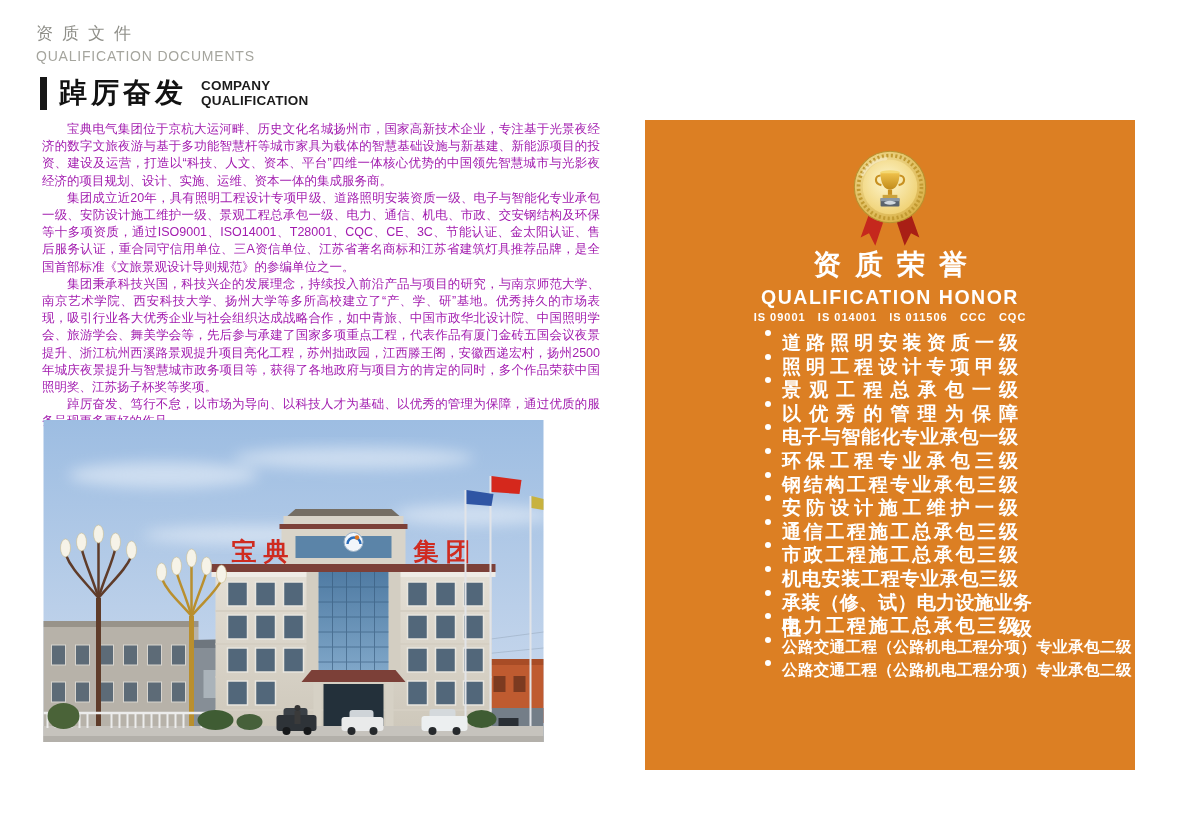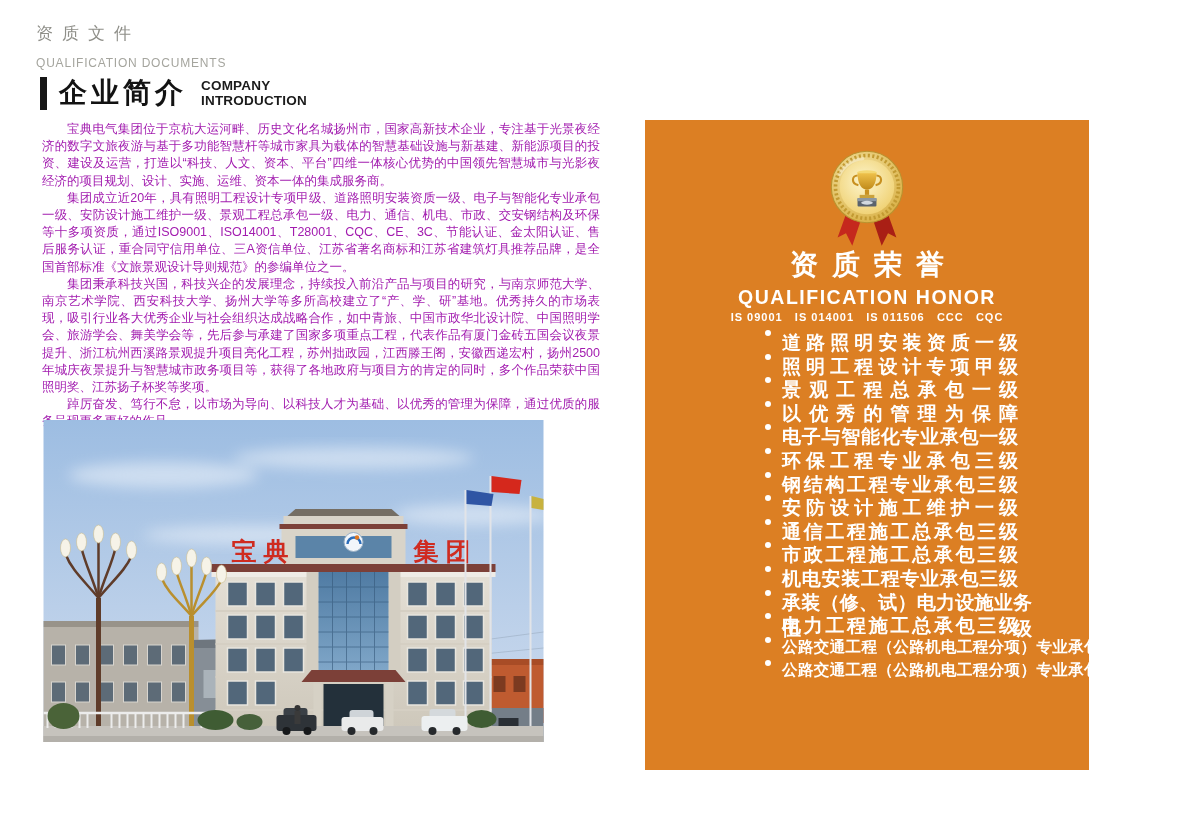--- a/index.html
+++ b/index.html
@@ -2,40 +2,40 @@
 <html><head>
 <meta charset="utf-8">
 <style>
   html,body{margin:0;padding:0;background:#fff;}
   .page{position:relative;width:1200px;height:814px;background:#ffffff;overflow:hidden;
         font-family:"Liberation Sans","DejaVu Sans",sans-serif;}
 
   
   .doc-eyebrow{position:absolute;left:36px;top:22px;}
   .eyebrow-zh{font-size:17px;letter-spacing:9px;color:#8f8f89;}
-  .eyebrow-en{font-size:12px;letter-spacing:.8px;color:#a5a59e;margin-top:11px;}
+  .eyebrow-en{font-size:14px;letter-spacing:.8px;color:#a5a59e;margin-top:3px;}
 
   
   .section-heading{position:absolute;left:40px;top:74px;display:flex;align-items:center;}
   .accent-bar{width:7px;height:33px;background:#161616;margin-right:12px;}
   .heading-zh{margin:0;font-size:28px;font-weight:bold;color:#121212;letter-spacing:4px;}
   .heading-en{margin-left:14px;font-size:13.5px;font-weight:bold;color:#1b1b1b;line-height:15px;letter-spacing:.2px;}
 
   
   .intro{position:absolute;left:42px;top:121px;width:558px;font-size:12.5px;line-height:17.2px;
          color:#a21caf;text-align:justify;}
   .intro p{margin:0;text-indent:2em;}
 
   
   .photo{position:absolute;left:43px;top:420px;width:501px;height:322px;margin:0;}
   .photo svg{display:block;}
   svg text{font-family:"Liberation Sans","DejaVu Sans",sans-serif;}
 
   
-  .honor-panel{position:absolute;left:645px;top:120px;width:444px;height:650px;background:#dc7f23;}
+  .honor-panel{position:absolute;left:645px;top:120px;width:444px;height:650px;background:#dc7f23;padding-left:46px;}
   .medal{position:absolute;top:25px;left:50%;transform:translateX(-50%);width:84px;height:105px;}
   .honor-zh{position:absolute;top:126px;left:0;width:100%;margin:0;text-align:center;color:#ffffff;
             font-size:28px;font-weight:bold;letter-spacing:14px;text-indent:14px;}
   .honor-en{position:absolute;top:166px;left:0;width:100%;text-align:center;color:#ffffff;
             font-size:19.5px;font-weight:bold;letter-spacing:1.5px;}
   .honor-certs{position:absolute;top:191px;left:0;width:100%;text-align:center;color:#ffffff;
             font-size:11px;font-weight:bold;letter-spacing:1px;white-space:pre;}
   .honor-list{position:absolute;left:120px;top:210px;margin:0;padding:0;list-style:none;}
   .honor-item{display:flex;align-items:flex-start;height:23.6px;color:#ffffff;font-weight:bold;font-size:19px;}
   .dot{width:6px;height:6px;border-radius:50%;background:#ffffff;margin-right:11px;flex:none;}
@@ -49,24 +49,24 @@
 
 <div class="page">
 
   <header class="doc-eyebrow">
     <div class="eyebrow-zh">资质文件</div>
     <div class="eyebrow-en">QUALIFICATION DOCUMENTS</div>
   </header>
 
   <section class="section-heading">
     <span class="accent-bar"></span>
-    <h1 class="heading-zh">企业简介</h1>
+    <h1 class="heading-zh">踔厉奋发</h1>
     <div class="heading-en">
       <div>COMPANY</div>
-      <div>INTRODUCTION</div>
+      <div>QUALIFICATION</div>
     </div>
   </section>
 
   <div class="intro" id="intro">
       <p>宝典电气集团位于京杭大运河畔、历史文化名城扬州市，国家高新技术企业，专注基于光景夜经济的数字文旅夜游与基于多功能智慧杆等城市家具为载体的智慧基础设施与新基建、新能源项目的投资、建设及运营，打造以“科技、人文、资本、平台”四维一体核心优势的中国领先智慧城市与光影夜经济的项目规划、设计、实施、运维、资本一体的集成服务商。</p>
       <p>集团成立近20年，具有照明工程设计专项甲级、道路照明安装资质一级、电子与智能化专业承包一级、安防设计施工维护一级、景观工程总承包一级、电力、通信、机电、市政、交安钢结构及环保等十多项资质，通过ISO9001、ISO14001、T28001、CQC、CE、3C、节能认证、金太阳认证、售后服务认证，重合同守信用单位、三A资信单位、江苏省著名商标和江苏省建筑灯具推荐品牌，是全国首部标准《文旅景观设计导则规范》的参编单位之一。</p>
       <p>集团秉承科技兴国，科技兴企的发展理念，持续投入前沿产品与项目的研究，与南京师范大学、南京艺术学院、西安科技大学、扬州大学等多所高校建立了“产、学、研”基地。优秀持久的市场表现，吸引行业各大优秀企业与社会组织达成战略合作，如中青旅、中国市政华北设计院、中国照明学会、旅游学会、舞美学会等，先后参与承建了国家多项重点工程，代表作品有厦门金砖五国会议夜景提升、浙江杭州西溪路景观提升项目亮化工程，苏州拙政园，江西滕王阁，安徽西递宏村，扬州2500年城庆夜景提升与智慧城市政务项目等，获得了各地政府与项目方的肯定的同时，多个作品荣获中国照明奖、江苏扬子杯奖等奖项。</p>
       <p>踔厉奋发、笃行不怠，以市场为导向、以科技人才为基础、以优秀的管理为保障，通过优质的服务呈现更多更好的作品。</p>
     </div>
 

